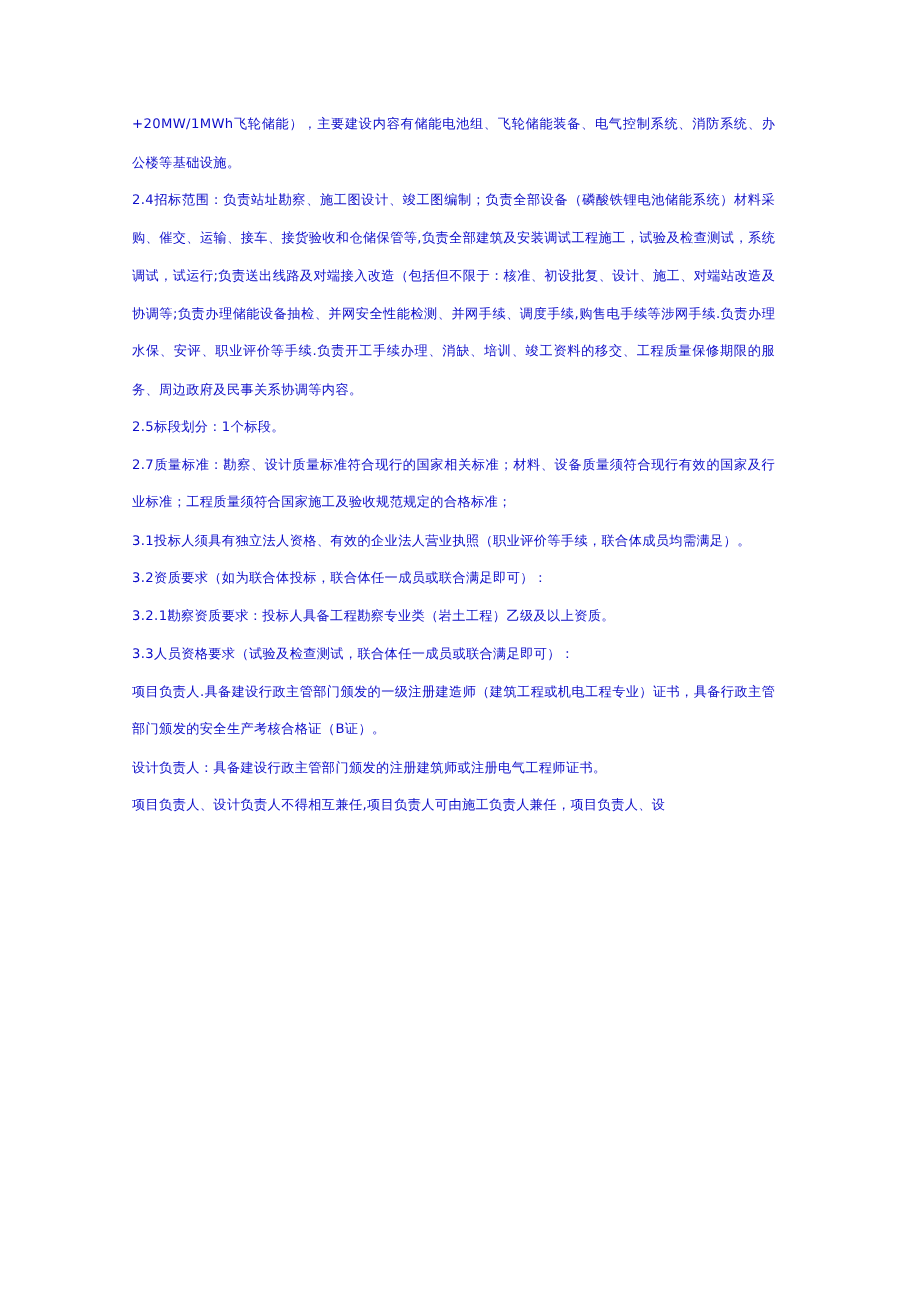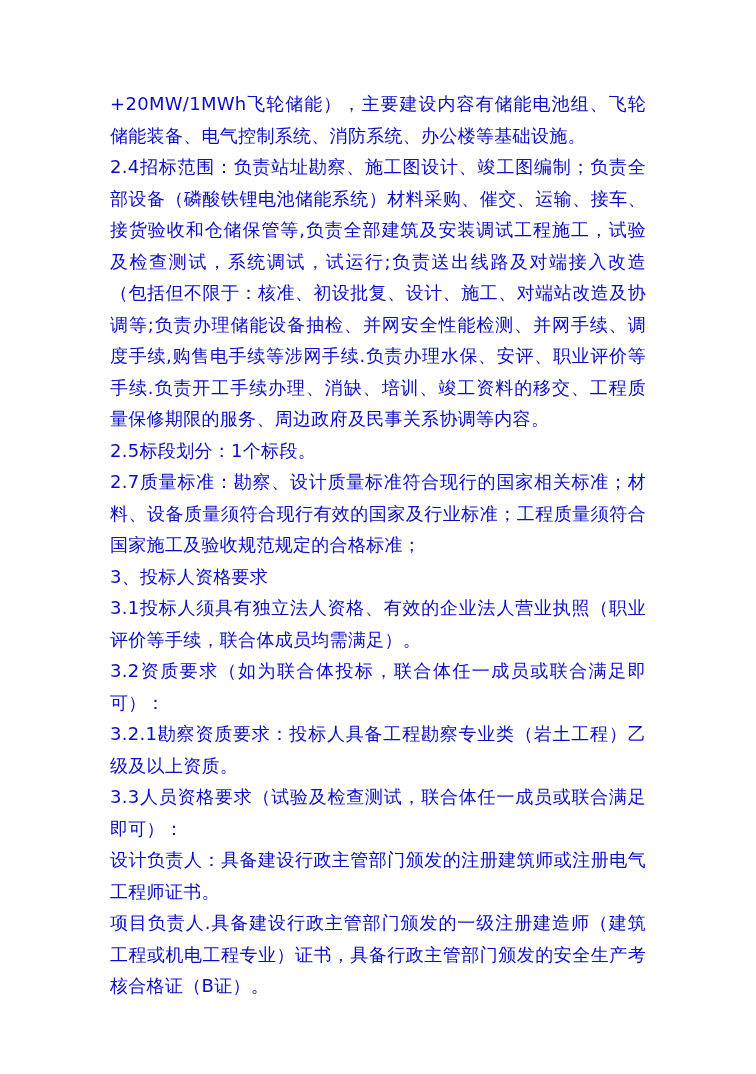--- a/index.html
+++ b/index.html
@@ -19,40 +19,40 @@
     overflow: hidden;
   }
   .doc-body {
     position: absolute;
     left: 110px;
     top: 88px;
     width: 536px;
   }
   .para {
     color: #0c0cc8;
-    font-size: 18px;
+    font-size: 11px;
     line-height: 31.5px;
     letter-spacing: 0.3px;
     text-align: justify;
     text-justify: inter-ideograph;
     margin: 0;
     word-break: break-all;
     font-family: "DejaVu Sans", "Liberation Sans", sans-serif;
   }
 </style>
 </head>
 <body>
 
 <div class="page">
   <div class="doc-body">
     <p class="para">+20MW/1MWh飞轮储能），主要建设内容有储能电池组、飞轮储能装备、电气控制系统、消防系统、办公楼等基础设施。</p>
     <p class="para">2.4招标范围：负责站址勘察、施工图设计、竣工图编制；负责全部设备（磷酸铁锂电池储能系统）材料采购、催交、运输、接车、接货验收和仓储保管等,负责全部建筑及安装调试工程施工，试验及检查测试，系统调试，试运行;负责送出线路及对端接入改造（包括但不限于：核准、初设批复、设计、施工、对端站改造及协调等;负责办理储能设备抽检、并网安全性能检测、并网手续、调度手续,购售电手续等涉网手续.负责办理水保、安评、职业评价等手续.负责开工手续办理、消缺、培训、竣工资料的移交、工程质量保修期限的服务、周边政府及民事关系协调等内容。</p>
     <p class="para">2.5标段划分：1个标段。</p>
     <p class="para">2.7质量标准：勘察、设计质量标准符合现行的国家相关标准；材料、设备质量须符合现行有效的国家及行业标准；工程质量须符合国家施工及验收规范规定的合格标准；</p>
-    <p class="para">3、投标人资格要求</p>
     <p class="para">3.1投标人须具有独立法人资格、有效的企业法人营业执照（职业评价等手续，联合体成员均需满足）。</p>
     <p class="para">3.2资质要求（如为联合体投标，联合体任一成员或联合满足即可）：</p>
     <p class="para">3.2.1勘察资质要求：投标人具备工程勘察专业类（岩土工程）乙级及以上资质。</p>
     <p class="para">3.3人员资格要求（试验及检查测试，联合体任一成员或联合满足即可）：</p>
+    <p class="para">项目负责人.具备建设行政主管部门颁发的一级注册建造师（建筑工程或机电工程专业）证书，具备行政主管部门颁发的安全生产考核合格证（B证）。</p>
     <p class="para">设计负责人：具备建设行政主管部门颁发的注册建筑师或注册电气工程师证书。</p>
-    <p class="para">项目负责人.具备建设行政主管部门颁发的一级注册建造师（建筑工程或机电工程专业）证书，具备行政主管部门颁发的安全生产考核合格证（B证）。</p>
+    <p class="para">项目负责人、设计负责人不得相互兼任,项目负责人可由施工负责人兼任，项目负责人、设</p>
   </div>
 </div>
 
 </body></html>

